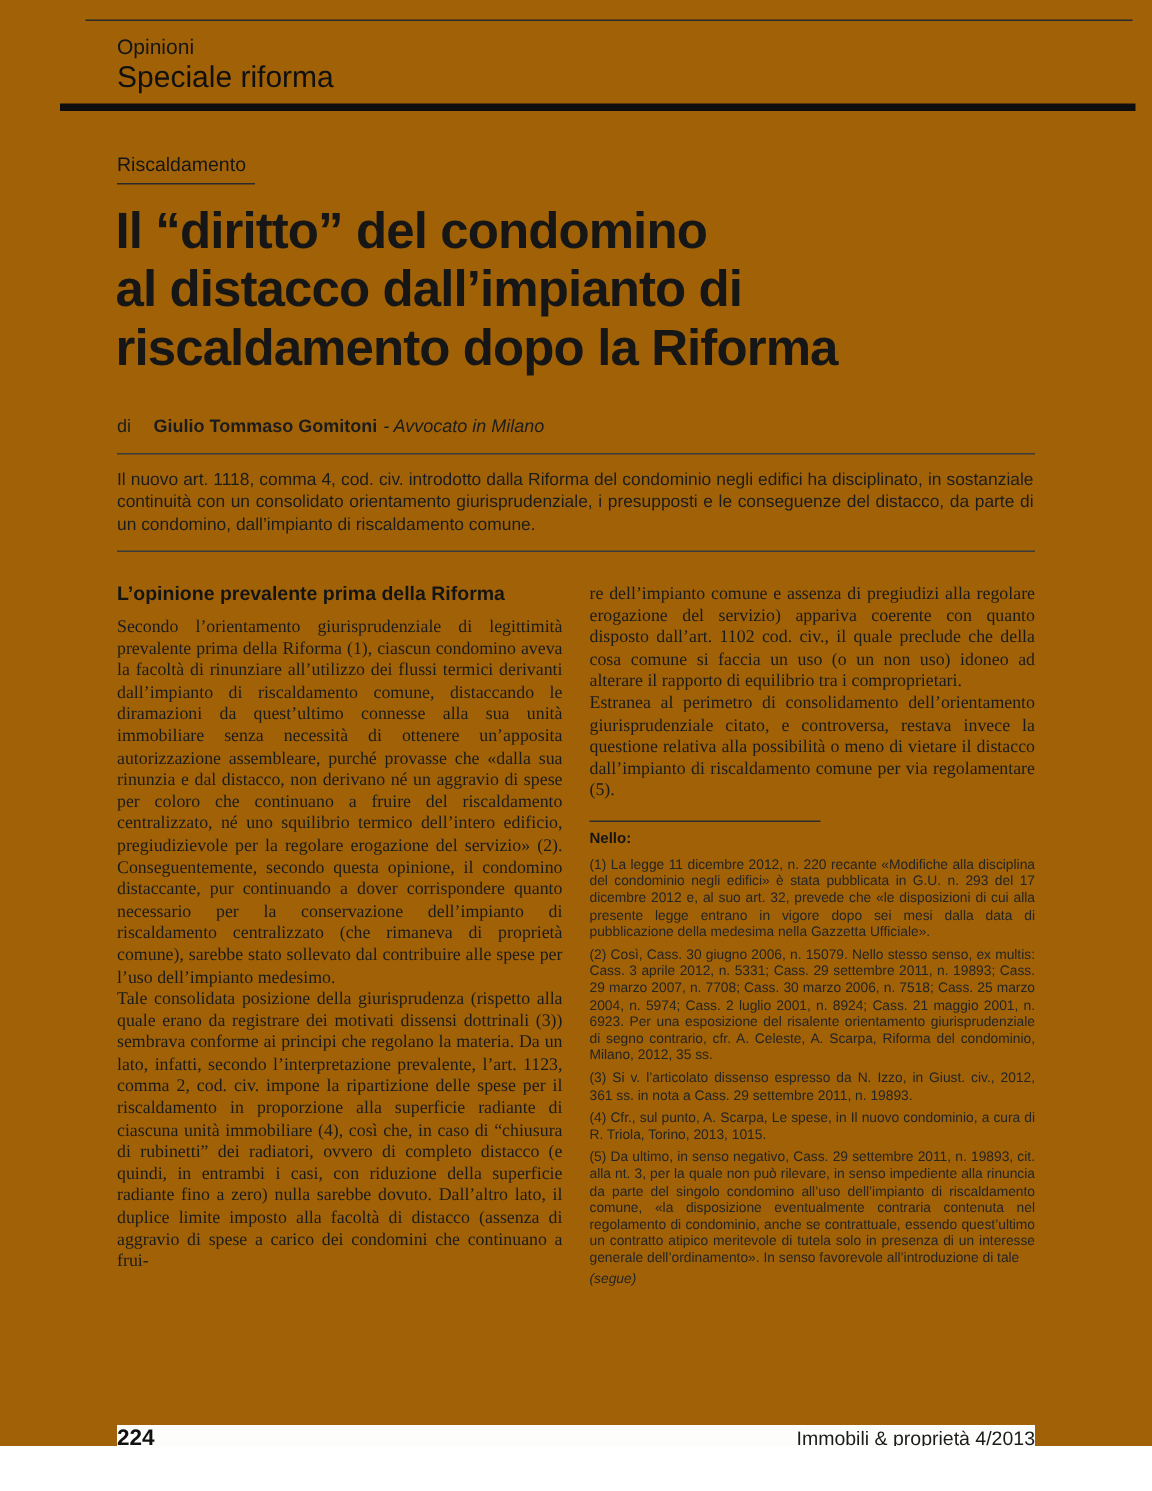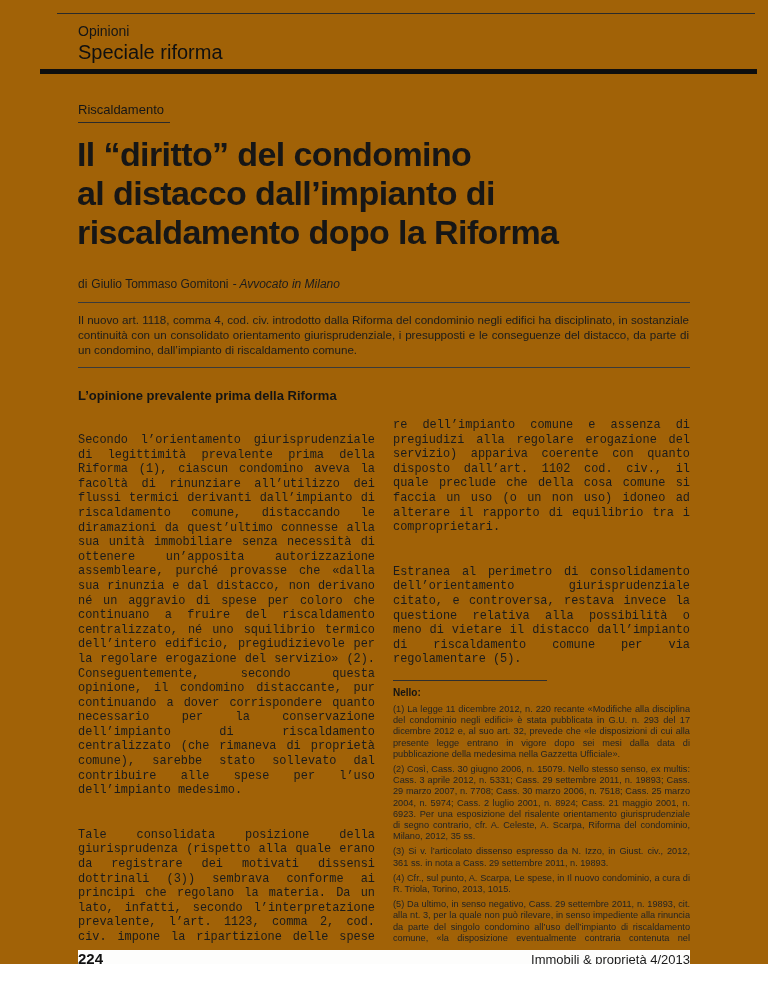--- a/index.html
+++ b/index.html
@@ -26,44 +26,44 @@
     font-family:"Liberation Sans",sans-serif; font-weight:bold;
     font-size:34px; line-height:39px; letter-spacing:-0.6px; color:#161616;
   }
   .title-line { display:block; }
 
   .byline {
     position:absolute; top:277px; left:78px;
     font-family:"Liberation Sans",sans-serif; font-size:12px; color:#1c1c1c;
     display:flex; gap:4px; align-items:baseline;
   }
-  .byline-author { font-weight:normal; }
+  .byline-author { font-weight:bold;margin-left:11px; }
   .byline-role { font-style:italic; }
 
   .abstract {
     position:absolute; top:302px; left:78px; width:612px;
     border-top:1px solid #3a3a3a; border-bottom:1px solid #3a3a3a;
     padding:9px 1px 10px 0;
     font-family:"Liberation Sans",sans-serif; font-size:11.6px; line-height:15px;
     text-align:justify; color:#1c1c1c;
   }
 
   .columns {
     position:absolute; top:388px; left:78px; width:612px; height:556px;
     display:flex; gap:18px; overflow:hidden;
   }
   .col { width:297px; }
   .body-heading {
     font-family:"Liberation Sans",sans-serif; font-size:13px; font-weight:bold;
     color:#141414; margin-bottom:7px;
   }
   .body-para {
-    font-family:Liberation Mono, monospace; font-size:11.9px; line-height:14.6px;
+    font-family:Liberation Serif, serif; font-size:11.9px; line-height:14.6px;
     text-align:justify; color:#1b1b1b;
-    hyphens:auto;margin-top:30px; -webkit-hyphens:auto;
+    hyphens:auto; -webkit-hyphens:auto;
   }
 
   .notes { margin-top:13px; }
   .notes-rule { width:52%; height:1px; background:#2e2e2e; margin-bottom:6px; }
   .notes-label {
     font-family:"Liberation Sans",sans-serif; font-size:10px; font-weight:bold;
     color:#141414; margin-bottom:6px;
   }
   .note {
     font-family:"Liberation Sans",sans-serif; font-size:9.2px; line-height:11.2px;

